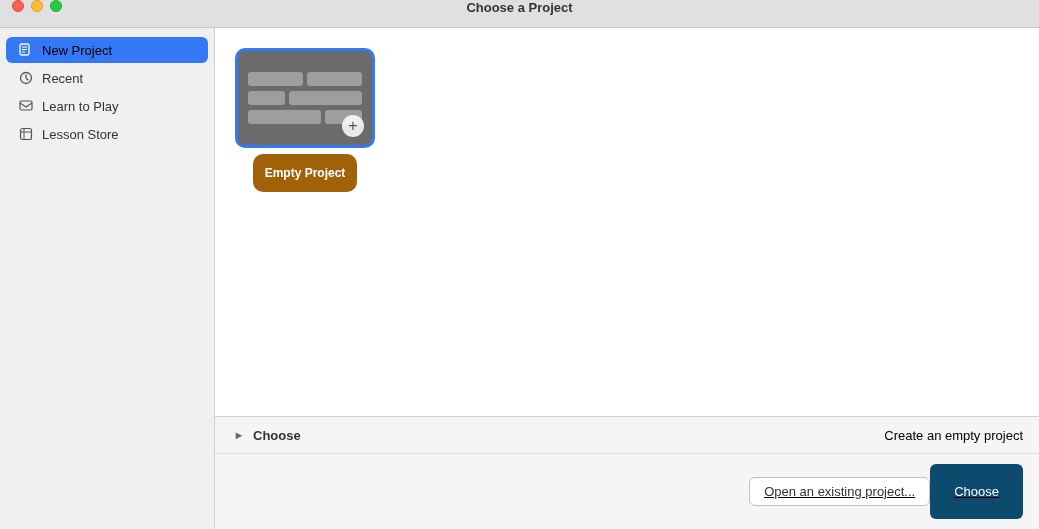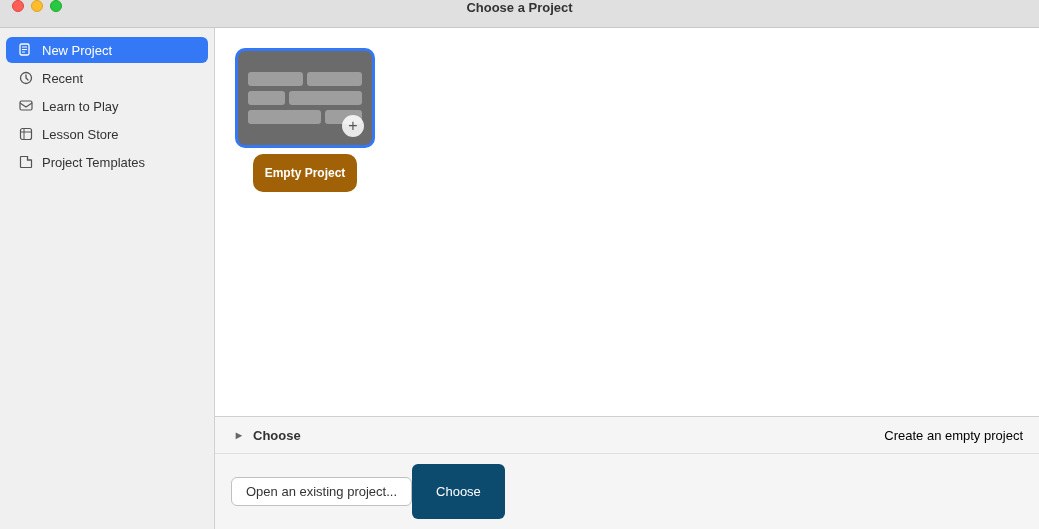--- a/index.html
+++ b/index.html
@@ -70,21 +70,21 @@
       gap: 8px;
       padding: 5px 12px;
       cursor: pointer;
       border-radius: 6px;
       margin: 1px 6px;
       font-size: 13px;
       color: #333;
     }
     .sidebar-item.active {
       background: #3478f6;
-      color: #ffffff;
+      color: #000000;
     }
     .sidebar-item.active .sidebar-icon { color: #fff; }
     .sidebar-icon {
       width: 16px;
       height: 16px;
       display: flex;
       align-items: center;
       justify-content: center;
       font-size: 14px;
       flex-shrink: 0;
@@ -202,21 +202,22 @@
       margin-right: auto;
     }
     .details-description {
       font-size: 13px;
       color: #000000;
     }
     .actions-row {
       display: flex;
       align-items: center;
       padding: 10px 16px;
-      justify-content: flex-start;
+      justify-content: flex-end;
+      text-decoration: underline;
     }
     .open-existing-btn {
       background: #fff;
       border: 1px solid #c0c0c0;
       border-radius: 6px;
       padding: 6px 14px;
       font-size: 13px;
       color: #333;
       cursor: pointer;
     }
@@ -282,29 +283,20 @@
       <span class="sidebar-icon">
         <svg width="14" height="14" viewBox="0 0 14 14" fill="none">
           <rect x="1.5" y="1.5" width="11" height="11" rx="2" stroke="#555" stroke-width="1.2"></rect>
           <line x1="1.5" y1="5" x2="12.5" y2="5" stroke="#555" stroke-width="1"></line>
           <line x1="5" y1="1.5" x2="5" y2="12.5" stroke="#555" stroke-width="1"></line>
         </svg>
       </span>
       <span class="sidebar-label">Lesson Store</span>
     </div>
 
-    <div class="sidebar-item">
-      <span class="sidebar-icon">
-        <svg width="14" height="14" viewBox="0 0 14 14" fill="none">
-          <path d="M1.5 3.5 L1.5 12 Q1.5 12.5 2 12.5 L12 12.5 Q12.5 12.5 12.5 12 L12.5 5 L8.5 5 L8.5 1.5 L2 1.5 Q1.5 1.5 1.5 2 Z" stroke="#555" stroke-width="1.2"></path>
-          <polyline points="8.5,1.5 8.5,5 12.5,5" stroke="#555" stroke-width="1.1"></polyline>
-        </svg>
-      </span>
-      <span class="sidebar-label">Project Templates</span>
-    </div>
   </div>
 
   <div class="content-area">
     <div class="projects-grid">
       <div class="project-card">
         <div class="project-thumbnail">
           <div class="project-thumbnail-inner">
             <div class="track-row">
               <div class="track-block wide"></div>
               <div class="track-block wide"></div>

